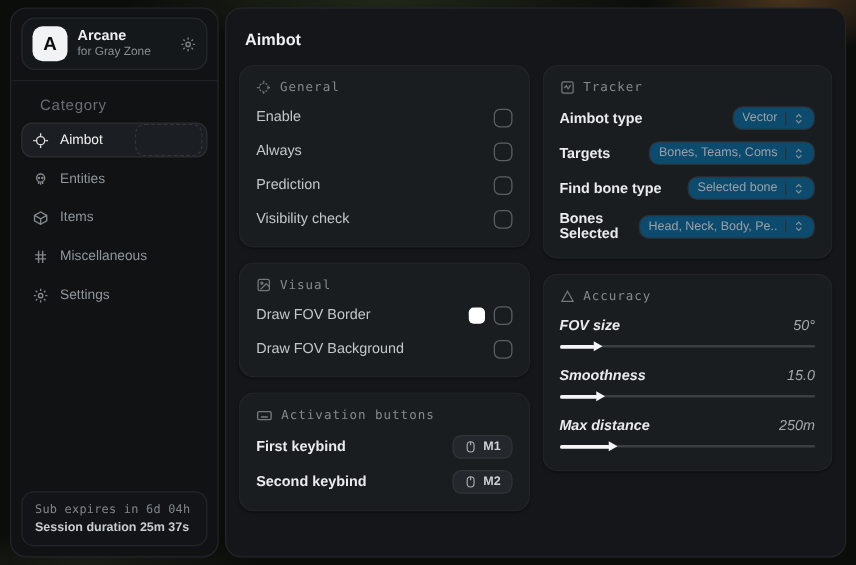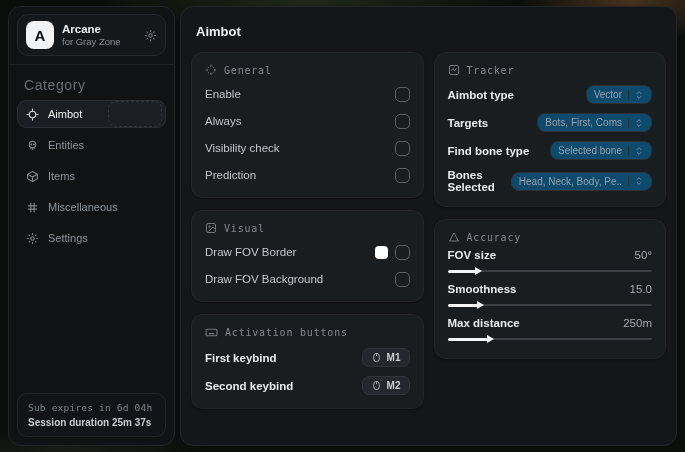--- a/index.html
+++ b/index.html
@@ -27,21 +27,21 @@
   }
   .logo-badge{
     width:28px;height:28px;border-radius:8px;background:#f2f3f4;color:#0c0d0e;
     display:flex;align-items:center;justify-content:center;font-weight:bold;font-size:15px;flex:0 0 28px;
   }
   .logo-text{flex:1;min-width:0;line-height:1.25;}
   .logo-title{font-size:11.5px;font-weight:bold;color:#eceef0;}
   .logo-sub{font-size:9.5px;color:#8a9095;}
   .logo-gear{color:#7d8388;display:flex;align-items:center;}
 
-  .category-label{font-size:14px;color:#686e74;letter-spacing:.6px;margin:12px 15px 7px;}
+  .category-label{font-size:12px;color:#686e74;letter-spacing:.6px;margin:12px 23px 7px;}
   .nav{display:flex;flex-direction:column;gap:3px;padding:0 8px;}
   .nav-item{
     position:relative;display:flex;align-items:center;gap:9px;height:26px;padding:0 8px;
     border-radius:9px;color:#90969b;font-size:11px;cursor:default;border:1px solid transparent;
   }
   .nav-item.active{background:#1b1e22;border:1px solid #2b2f34;color:#f0f2f3;}
   .nav-item .nicon{display:flex;align-items:center;color:inherit;opacity:.9;}
   .ghost-artifact{
     position:absolute;right:3px;top:50%;transform:translateY(-50%);
     width:52px;height:24px;border:1px dashed rgba(255,255,255,.10);border-radius:8px;
@@ -90,21 +90,21 @@
     font-size:10px;color:#9aa0a5;white-space:nowrap;overflow:hidden;text-overflow:ellipsis;
   }
   .dropdown .dicon{display:flex;align-items:center;color:#868c91;border-left:1px solid #2d3136;padding-left:5px;}
 
   .keybtn{
     display:flex;align-items:center;gap:5px;background:#24282c;border:1px solid #30353a;
     border-radius:7px;padding:3px 8px;color:#ccd0d4;font-size:10px;font-weight:bold;
   }
   .keybtn .kicon{display:flex;align-items:center;color:#aab0b5;}
 
-  .slider-row{margin-top:6px;}
+  .slider-row{margin-top:12px;font-style:italic;}
   .slider-head{display:flex;align-items:center;justify-content:space-between;}
   .slider-value{font-size:11.5px;color:#a3a8ad;padding-left:8px;}
   .slider{position:relative;height:12px;margin-top:4px;cursor:pointer;}
   .slider .track{position:absolute;left:0;right:0;top:5px;height:2px;background:#3a3f44;border-radius:2px;}
   .slider .fill{position:absolute;left:0;top:4.5px;height:3px;background:#f4f5f6;border-radius:3px;}
   .slider .arrow{
     position:absolute;right:-6px;top:50%;transform:translateY(-50%);
     width:0;height:0;border-left:7px solid #f4f5f6;border-top:4.5px solid transparent;border-bottom:4.5px solid transparent;
   }
   svg{display:block;}
@@ -208,25 +208,25 @@
           </div>
           <div class="row">
             <span class="row-label">Enable</span>
             <span class="checkbox"></span>
           </div>
           <div class="row">
             <span class="row-label">Always</span>
             <span class="checkbox"></span>
           </div>
           <div class="row">
+            <span class="row-label">Prediction</span>
+            <span class="checkbox"></span>
+          </div>
+          <div class="row">
             <span class="row-label">Visibility check</span>
-            <span class="checkbox"></span>
-          </div>
-          <div class="row">
-            <span class="row-label">Prediction</span>
             <span class="checkbox"></span>
           </div>
         </div>
 
         <div class="card">
           <div class="card-header">
             <span class="hicon">
               <svg width="12" height="12" viewBox="0 0 24 24" fill="none" stroke="currentColor" stroke-width="2">
                   <rect x="3" y="3" width="18" height="18" rx="3"></rect>
                   <circle cx="9" cy="9" r="1.6"></circle>
@@ -307,21 +307,21 @@
                 <svg width="10" height="10" viewBox="0 0 24 24" fill="none" stroke="currentColor" stroke-width="2.4">
                     <path d="M7 9l5-5 5 5M7 15l5 5 5-5"></path>
                   </svg>
               </span>
             </span>
           </div>
 
           <div class="row">
             <span class="row-label strong">Targets</span>
             <span class="dropdown">
-              <span class="dropdown-value">Bots, First, Coms</span>
+              <span class="dropdown-value">Bones, Teams, Coms</span>
               <span class="dicon">
                 <svg width="10" height="10" viewBox="0 0 24 24" fill="none" stroke="currentColor" stroke-width="2.4">
                     <path d="M7 9l5-5 5 5M7 15l5 5 5-5"></path>
                   </svg>
               </span>
             </span>
           </div>
 
           <div class="row">
             <span class="row-label strong">Find bone type</span>

